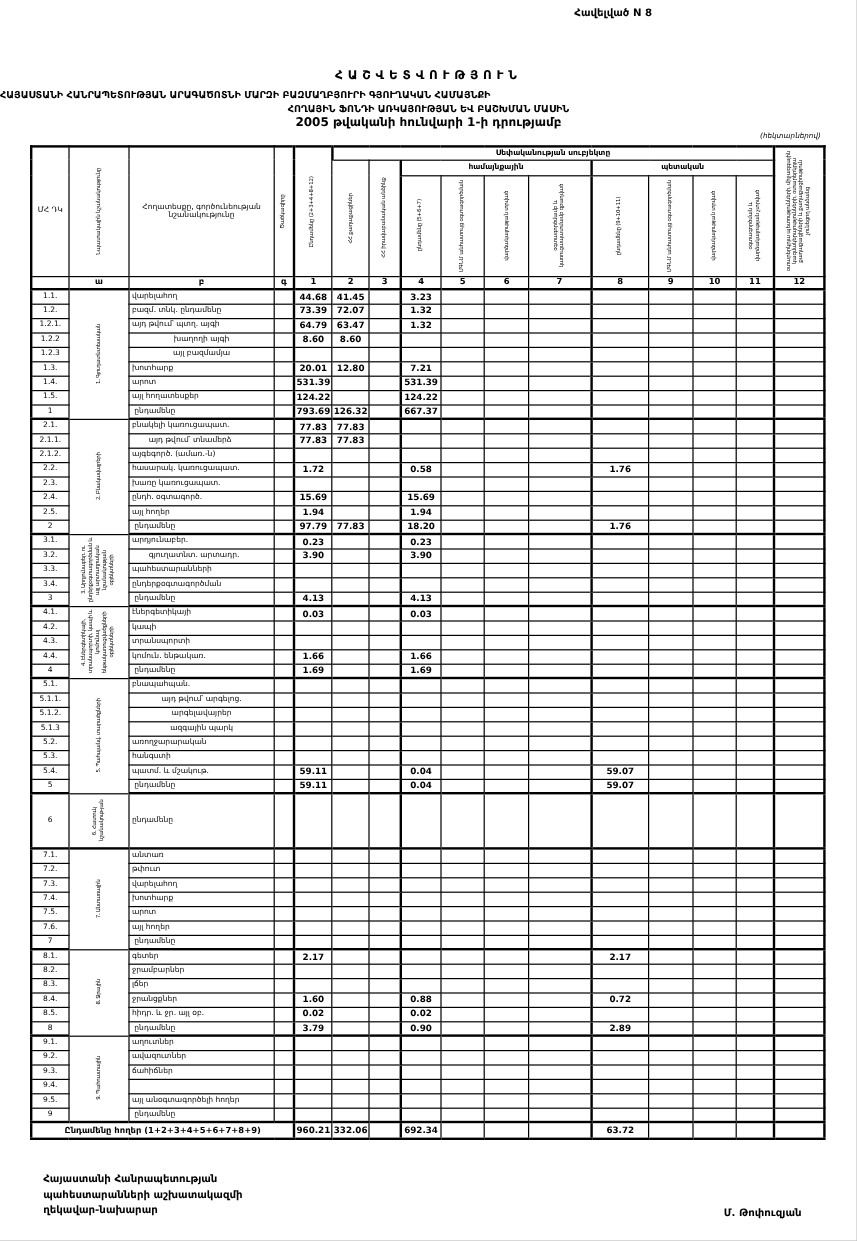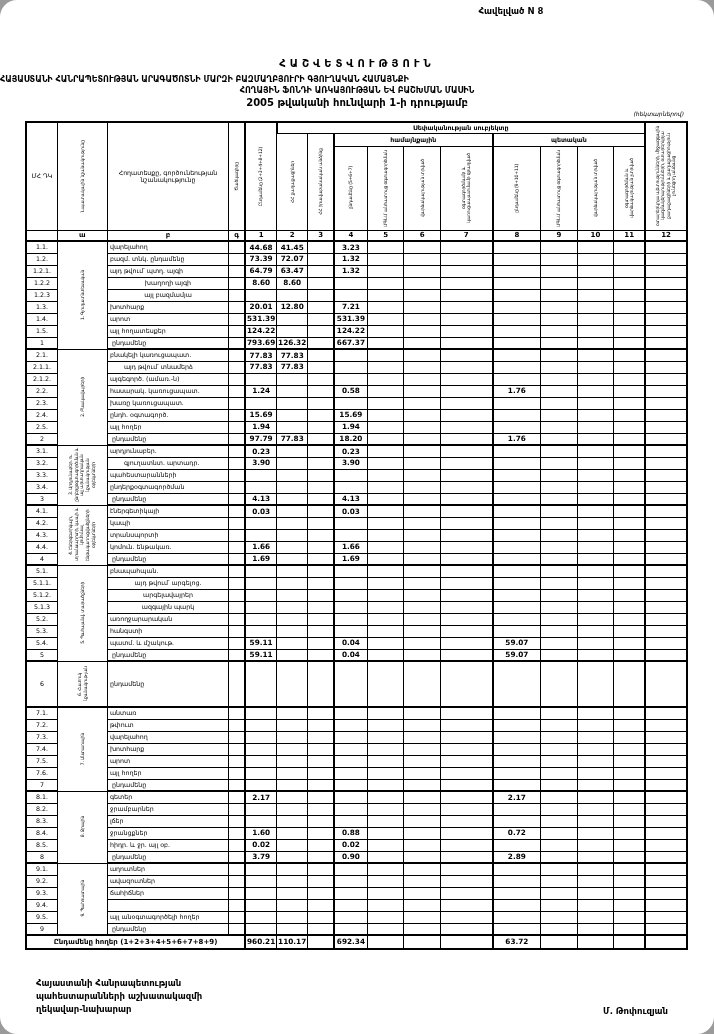--- a/index.html
+++ b/index.html
@@ -1,18 +1,18 @@
 <!DOCTYPE html>
 <html><head>
 <meta charset="utf-8">
 <style>
   html,body { margin:0; padding:0; background:#9a9a9a; }
   .page {
     position:relative; width:714px; height:1034px; background:#ffffff;
-    font-family:"DejaVu Sans", sans-serif; color:#000; overflow:hidden;border-radius:17px;
+    font-family:"DejaVu Sans", sans-serif; color:#000; overflow:hidden;
   }
   
   .appendix { position:absolute; top:5px; right:18px; width:370px;
     text-align:center; font-size:8.5px; font-weight:bold; line-height:1.45; }
   
   .t1 { position:absolute; top:58px; left:0; width:100%; text-align:center;
         font-size:10px; font-weight:bold; letter-spacing:4px; }
   .t2 { position:absolute; top:75px; left:0; width:100%; 
         font-size:8px; font-weight:bold; }
   .t3 { position:absolute; top:86px; left:0; width:100%; text-align:center;
@@ -375,21 +375,21 @@
           <td class="val thick-l"></td>
           <td class="val"></td>
           <td class="val"></td>
           <td class="val"></td>
           <td class="val thick-l"></td>
         </tr>
         <tr>
           <td class="num">2.2.</td>
           <td class="lbl">հասարակ. կառուցապատ.</td>
           <td class="code"></td>
-          <td class="val thick-l">1.24</td>
+          <td class="val thick-l">1.72</td>
           <td class="val"></td>
           <td class="val"></td>
           <td class="val thick-l">0.58</td>
           <td class="val"></td>
           <td class="val"></td>
           <td class="val"></td>
           <td class="val thick-l">1.76</td>
           <td class="val"></td>
           <td class="val"></td>
           <td class="val"></td>
@@ -1126,21 +1126,21 @@
           <td class="val"></td>
           <td class="val thick-l"></td>
           <td class="val"></td>
           <td class="val"></td>
           <td class="val"></td>
           <td class="val thick-l"></td>
         </tr>
         <tr class="grand">
           <td class="grand-lab" colspan="4">Ընդամենը հողեր (1+2+3+4+5+6+7+8+9)</td>
           <td class="val thick-l">960.21</td>
-          <td class="val">110.17</td>
+          <td class="val">332.06</td>
           <td class="val"></td>
           <td class="val thick-l">692.34</td>
           <td class="val"></td>
           <td class="val"></td>
           <td class="val"></td>
           <td class="val thick-l">63.72</td>
           <td class="val"></td>
           <td class="val"></td>
           <td class="val"></td>
           <td class="val thick-l"></td>

